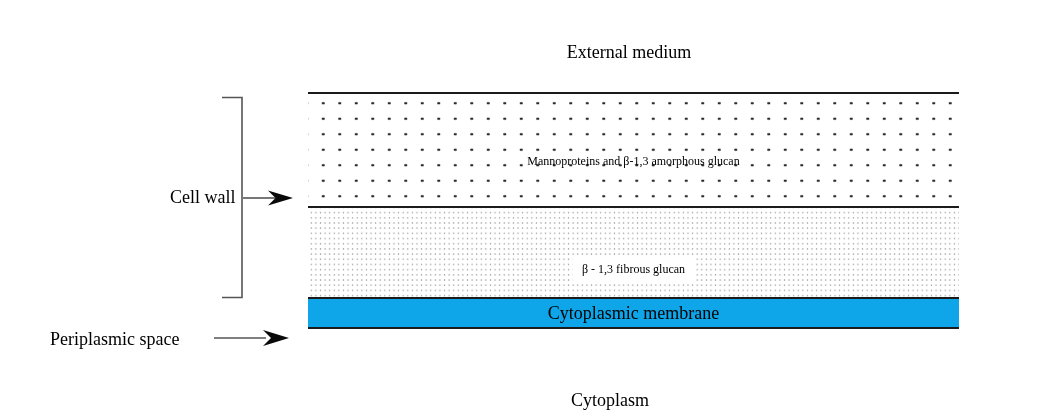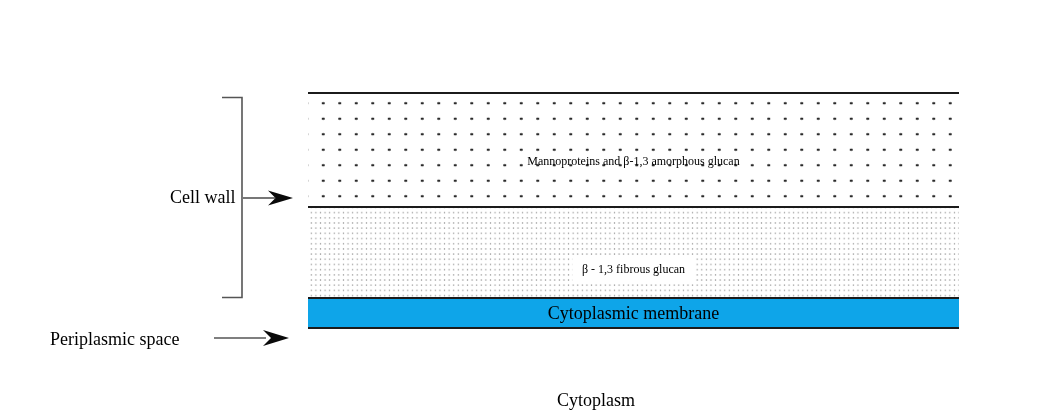--- a/index.html
+++ b/index.html
@@ -89,20 +89,21 @@
     width: 1048px;
     height: 418px;
     pointer-events: none;
   }
 </style>
 </head>
 <body>
 
 <div class="canvas">
 
+  <div class="lbl center-x" style="left:629px; top:41px;">External medium</div>
 
   <div class="stack">
     <div class="hline"></div>
 
     <div class="layer layer-amorphous">
       <div class="layer-label">Mannoproteins and β-1,3 amorphous glucan</div>
     </div>
 
     <div class="hline"></div>
 
@@ -112,21 +113,21 @@
 
     <div class="hline"></div>
 
     <div class="membrane-band">
       <div class="band-label">Cytoplasmic membrane</div>
     </div>
 
     <div class="hline"></div>
   </div>
 
-  <div class="lbl center-x" style="left:596px; top:389px;">Cytoplasm</div>
+  <div class="lbl center-x" style="left:610px; top:389px;">Cytoplasm</div>
 
   <div class="lbl" style="left:134px; top:186px;margin-left:36px;">Cell wall</div>
 
   <div class="lbl" style="left:50px; top:328px;">Periplasmic space</div>
 
   <svg class="overlay-svg" viewBox="0 0 1048 418" xmlns="http://www.w3.org/2000/svg">
 
     <path d="M222,97.5 H242 V297.5 H222" fill="none" stroke="#555555" stroke-width="1.6"></path>
 
     <line x1="243" y1="198" x2="275" y2="198" stroke="#555555" stroke-width="1.6"></line>

